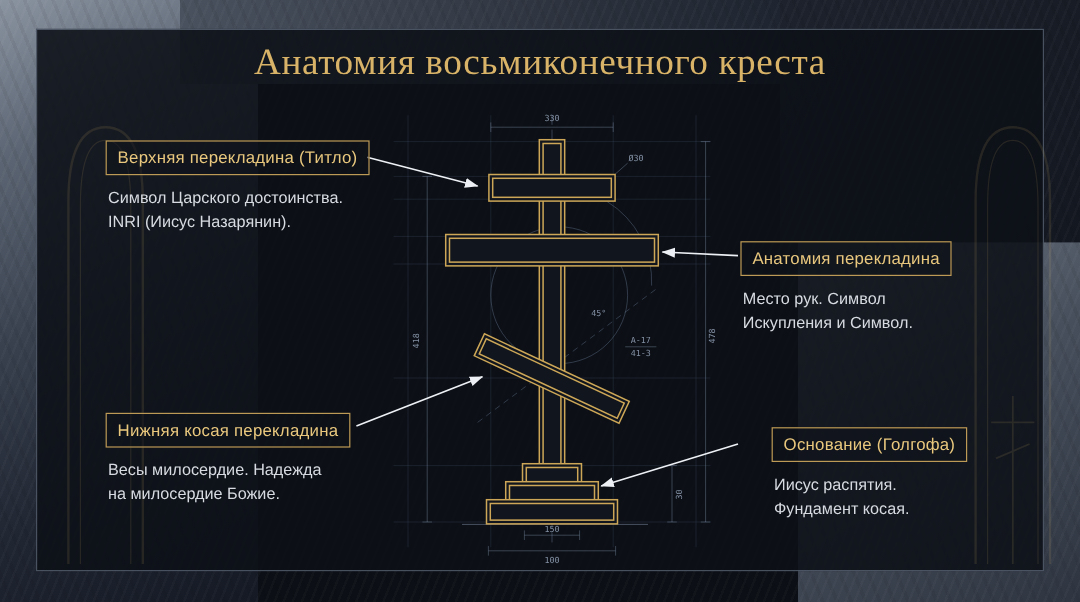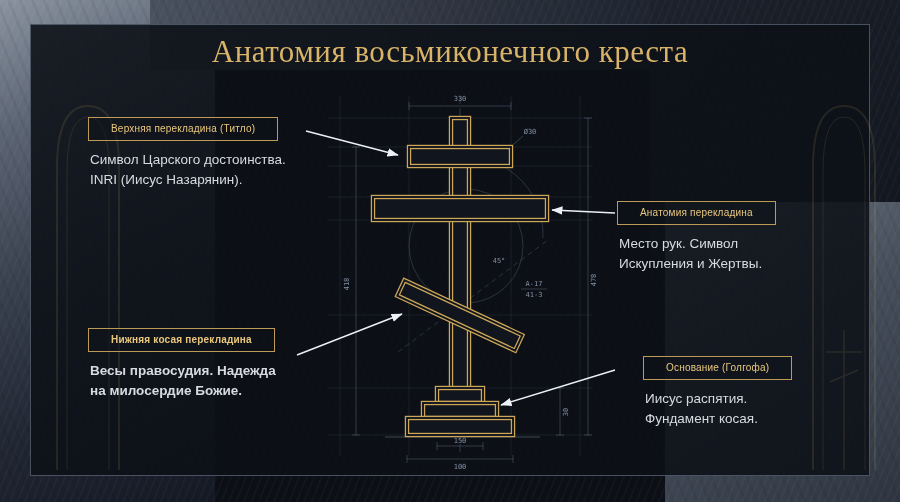--- a/index.html
+++ b/index.html
@@ -18,26 +18,26 @@
     background:repeating-linear-gradient(112deg,rgba(255,255,255,0.025) 0 2px,rgba(0,0,0,0) 2px 7px),
                repeating-linear-gradient(248deg,rgba(0,0,0,0.05) 0 3px,rgba(0,0,0,0) 3px 11px);}
   .panel{position:absolute;left:30px;top:24px;right:30px;bottom:26px;
     background:rgba(12,16,23,0.88);border:1px solid rgba(130,145,165,0.5);}
   .title{position:absolute;top:34px;left:0;right:0;text-align:center;z-index:4;
     font-family:"Liberation Serif",serif;font-size:31px;color:#d8b368;letter-spacing:.5px;}
   .bp-svg{position:absolute;left:0;top:0;width:900px;height:502px;z-index:3;}
   .cg{fill:#11161e;stroke:#cda757;stroke-width:4.4;}
   .ci{fill:none;stroke:#11161e;stroke-width:1.9;}
   .callout{position:absolute;z-index:5;}
-  .callout-box{display:inline-block;border:1px solid #bd9a55;color:#e9c87e;font-size:10px;
-    padding:5px 22px 6px;background:rgba(15,19,26,0.55);letter-spacing:.2px;}
+  .callout-box{display:inline-block;border:1px solid #bd9a55;color:#e9c87e;font-size:14px;
+    padding:5px 9px 6px;background:rgba(15,19,26,0.55);letter-spacing:.2px;}
   .callout-desc{margin-top:9px;margin-left:2px;font-size:13.5px;color:#d7dbe1;line-height:1.5;}
   .c1{left:88px;top:117px;}
   .c2{left:617px;top:201px;}
-  .c3{left:88px;top:328px;font-weight:bold;}
+  .c3{left:88px;top:344px;}
   .c4{left:617px;top:356px;margin-left:26px;}
   .dimtext{fill:rgba(170,185,210,0.75);font-size:7px;font-family:"DejaVu Sans Mono",monospace;}
 </style>
 </head>
 <body>
 
 <div class="stage">
 
   <div class="slab slab-left"></div>
   <div class="slab slab-top"></div>
@@ -141,30 +141,30 @@
       <div>INRI (Иисус Назарянин).</div>
     </div>
   </div>
 
   <div class="callout c2">
     <div class="callout-box">
       <span>Анатомия перекладина</span>
     </div>
     <div class="callout-desc">
       <div>Место рук. Символ</div>
-      <div>Искупления и Жертвы.</div>
+      <div>Искупления и Символ.</div>
     </div>
   </div>
 
   <div class="callout c3">
     <div class="callout-box">
       <span>Нижняя косая перекладина</span>
     </div>
     <div class="callout-desc">
-      <div>Весы правосудия. Надежда</div>
+      <div>Весы милосердие. Надежда</div>
       <div>на милосердие Божие.</div>
     </div>
   </div>
 
   <div class="callout c4">
     <div class="callout-box">
       <span>Основание (Голгофа)</span>
     </div>
     <div class="callout-desc">
       <div>Иисус распятия.</div>

